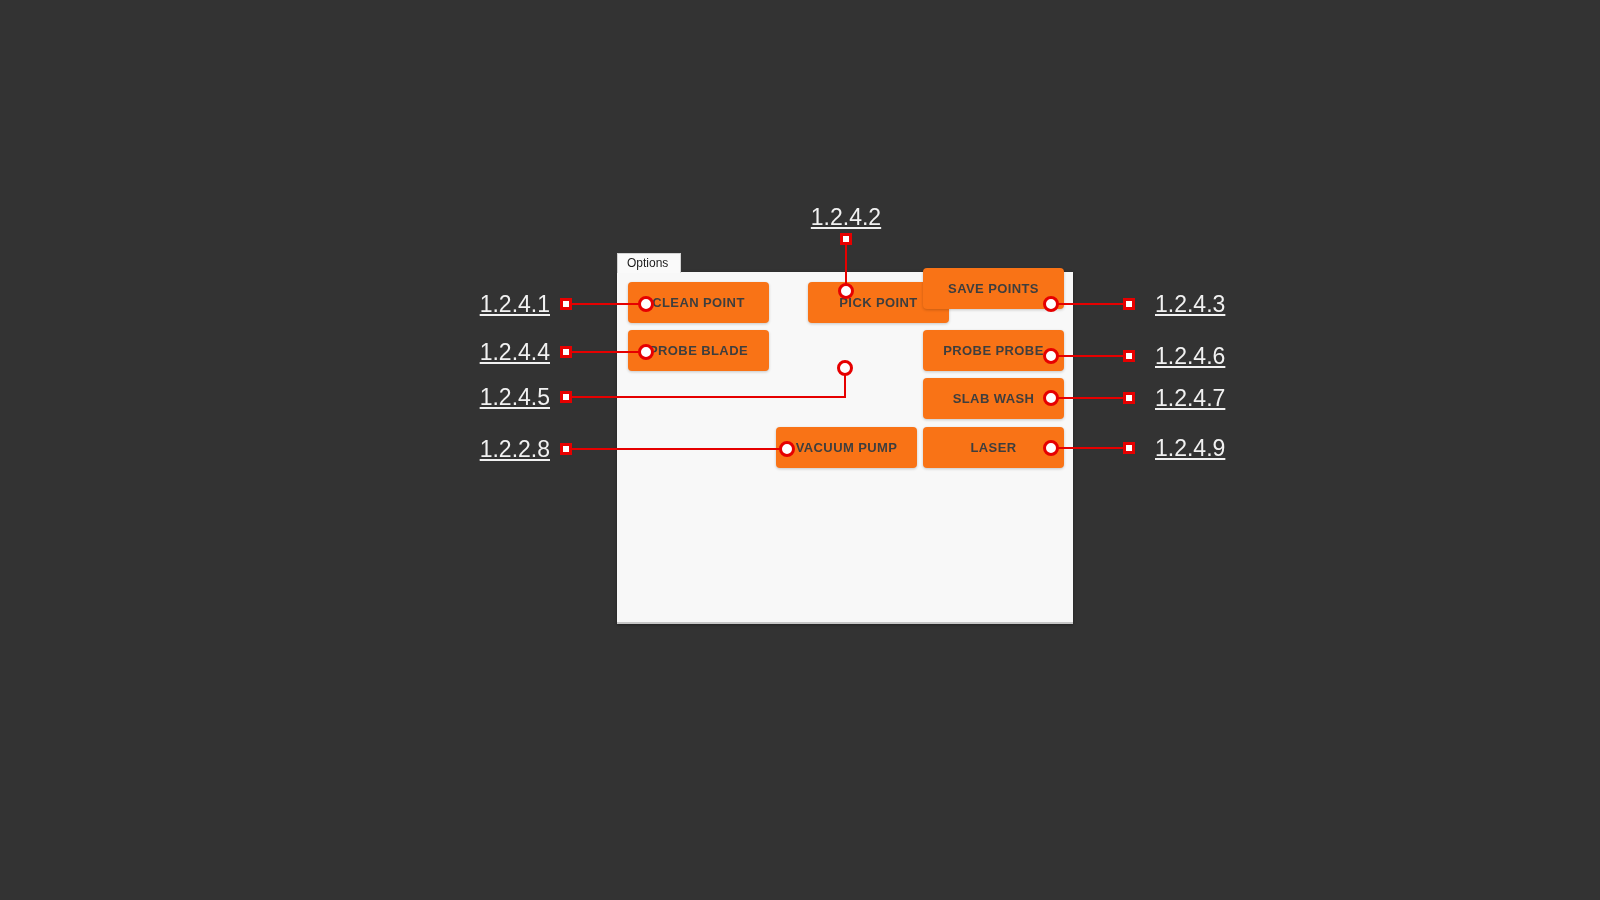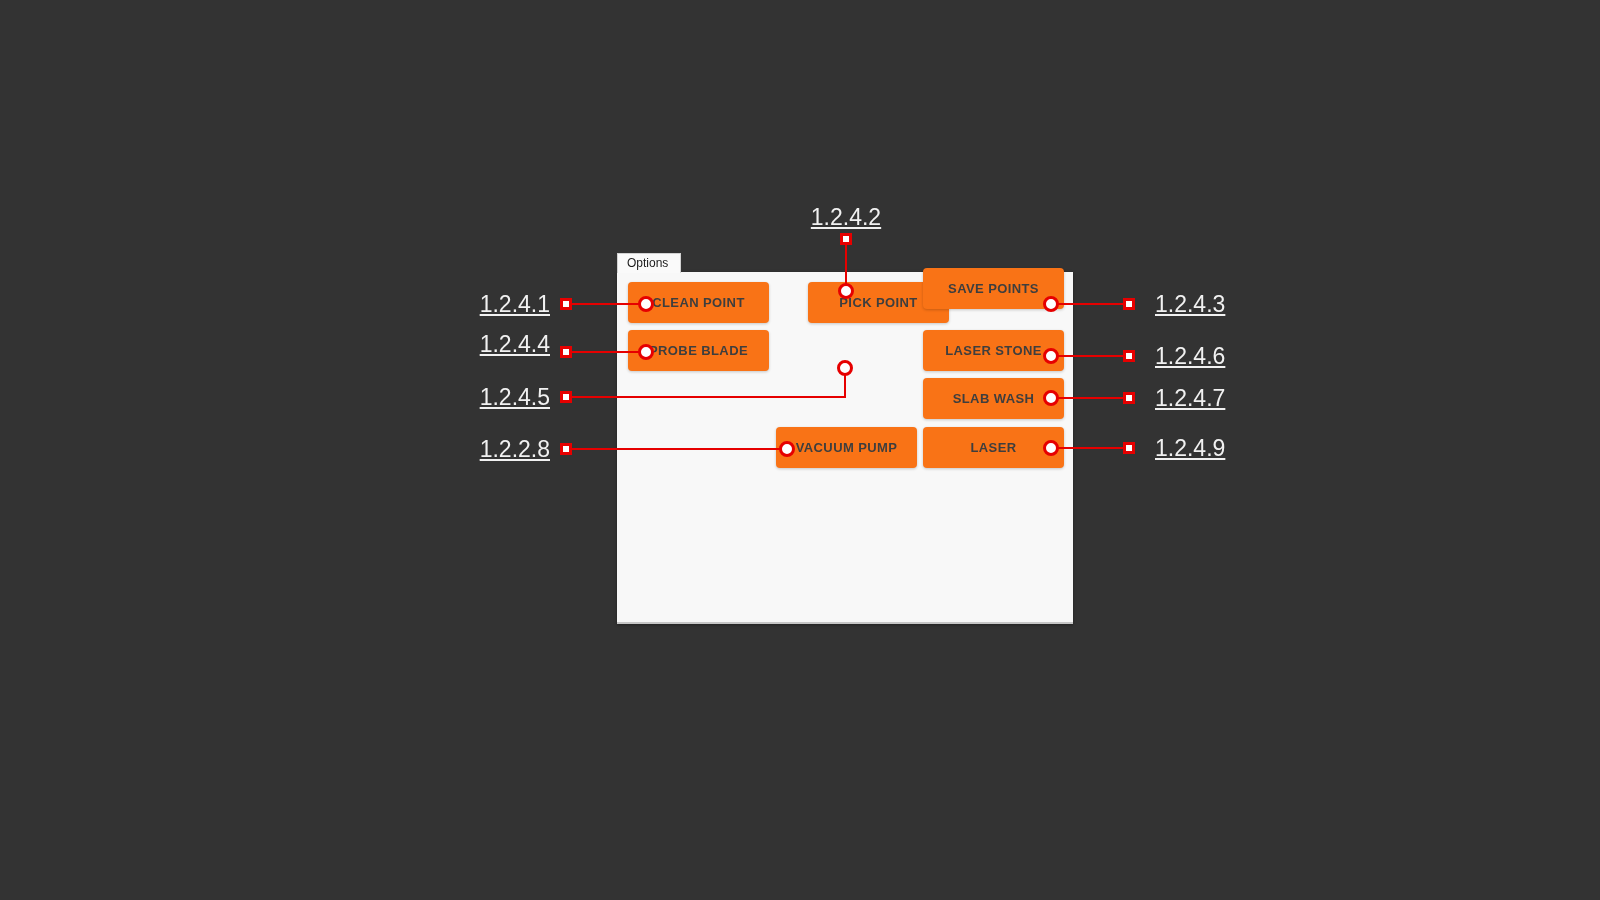--- a/index.html
+++ b/index.html
@@ -51,38 +51,38 @@
 <div class="screen">
 
   <div class="tab">Options</div>
   <div class="panel"></div>
 
   <div class="btn" style="left:628px;top:282px;">CLEAN POINT</div>
   <div class="btn" style="left:776px;top:282px;margin-left:32px;">PICK POINT</div>
   <div class="btn" style="left:923px;top:268px;">SAVE POINTS</div>
 
   <div class="btn" style="left:628px;top:330px;">PROBE BLADE</div>
-  <div class="btn" style="left:923px;top:330px;">LASER STONE</div>
+  <div class="btn" style="left:923px;top:330px;">PROBE PROBE</div>
 
   <div class="btn" style="left:923px;top:378px;">SLAB WASH</div>
 
   <div class="btn" style="left:776px;top:427px;">VACUUM PUMP</div>
   <div class="btn" style="left:923px;top:427px;">LASER</div>
 
   <div class="lbl center-align" style="left:766px;top:203px;width:160px;">1.2.4.2</div>
   <div class="vline" style="left:845px;top:239px;height:52px;"></div>
   <div class="sq" style="left:840px;top:233px;"></div>
   <div class="circ" style="left:838px;top:283px;"></div>
 
   <div class="lbl right-align" style="right:1050px;top:290px;">1.2.4.1</div>
   <div class="hline" style="left:566px;top:303px;width:80px;"></div>
   <div class="sq" style="left:560px;top:298px;"></div>
   <div class="circ" style="left:638px;top:296px;"></div>
 
-  <div class="lbl right-align" style="right:1050px;top:330px;">1.2.4.4</div>
+  <div class="lbl right-align" style="right:1050px;top:338px;">1.2.4.4</div>
   <div class="hline" style="left:566px;top:351px;width:80px;"></div>
   <div class="sq" style="left:560px;top:346px;"></div>
   <div class="circ" style="left:638px;top:344px;"></div>
 
   <div class="lbl right-align" style="right:1050px;top:383px;">1.2.4.5</div>
   <div class="hline" style="left:566px;top:396px;width:279px;"></div>
   <div class="vline" style="left:844px;top:368px;height:30px;"></div>
   <div class="sq" style="left:560px;top:391px;"></div>
   <div class="circ" style="left:837px;top:360px;"></div>
 

